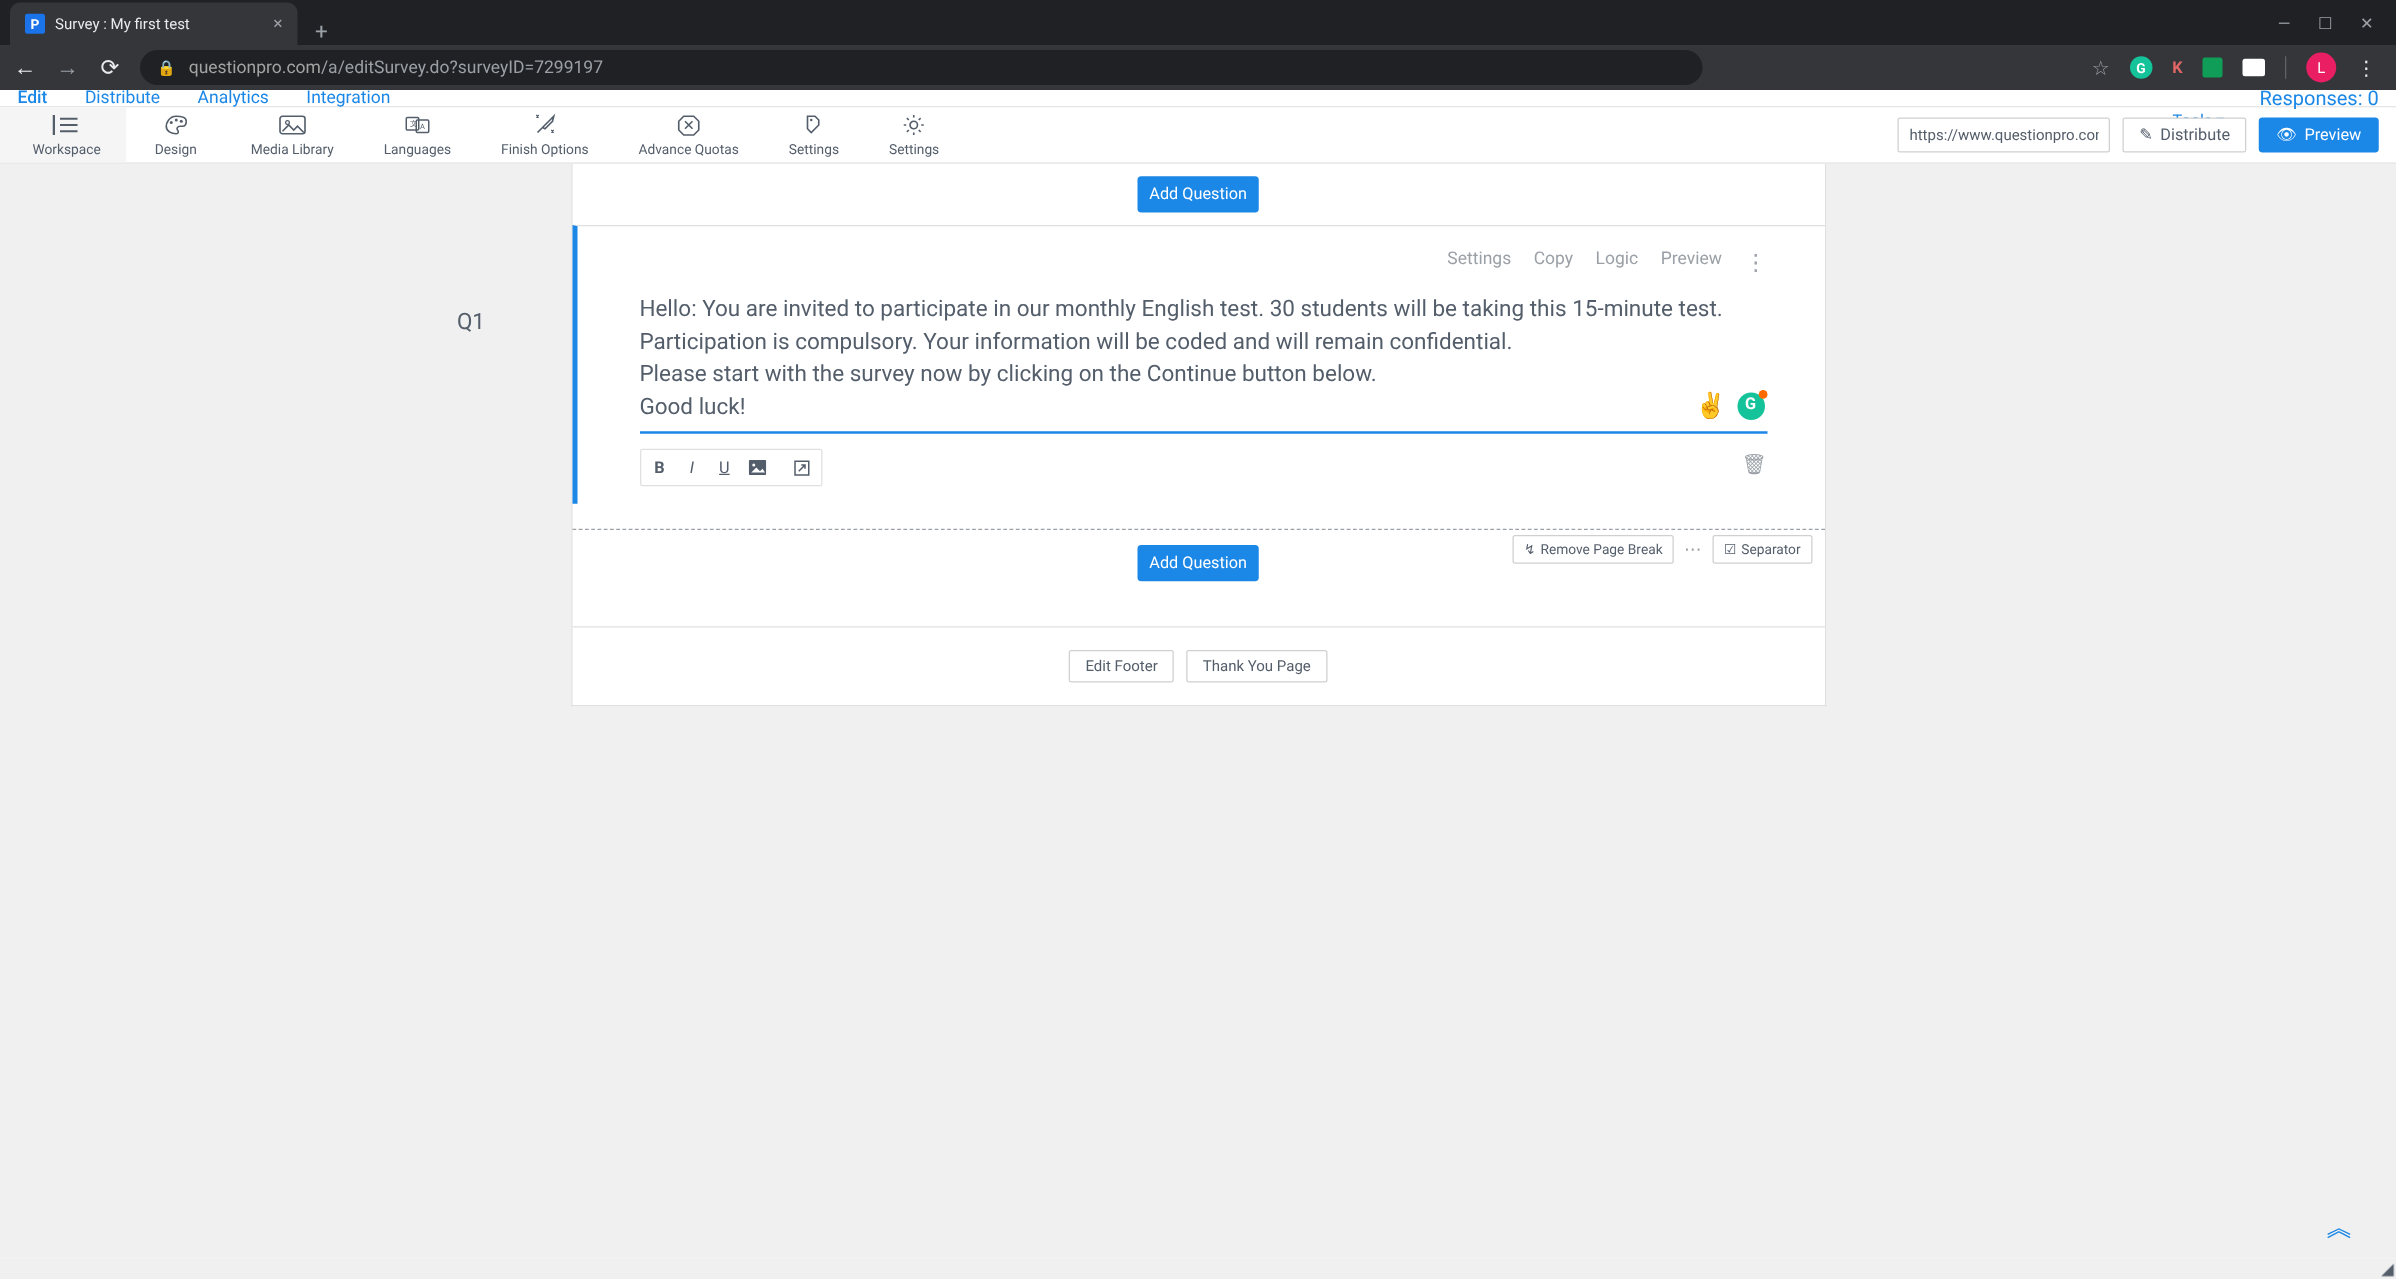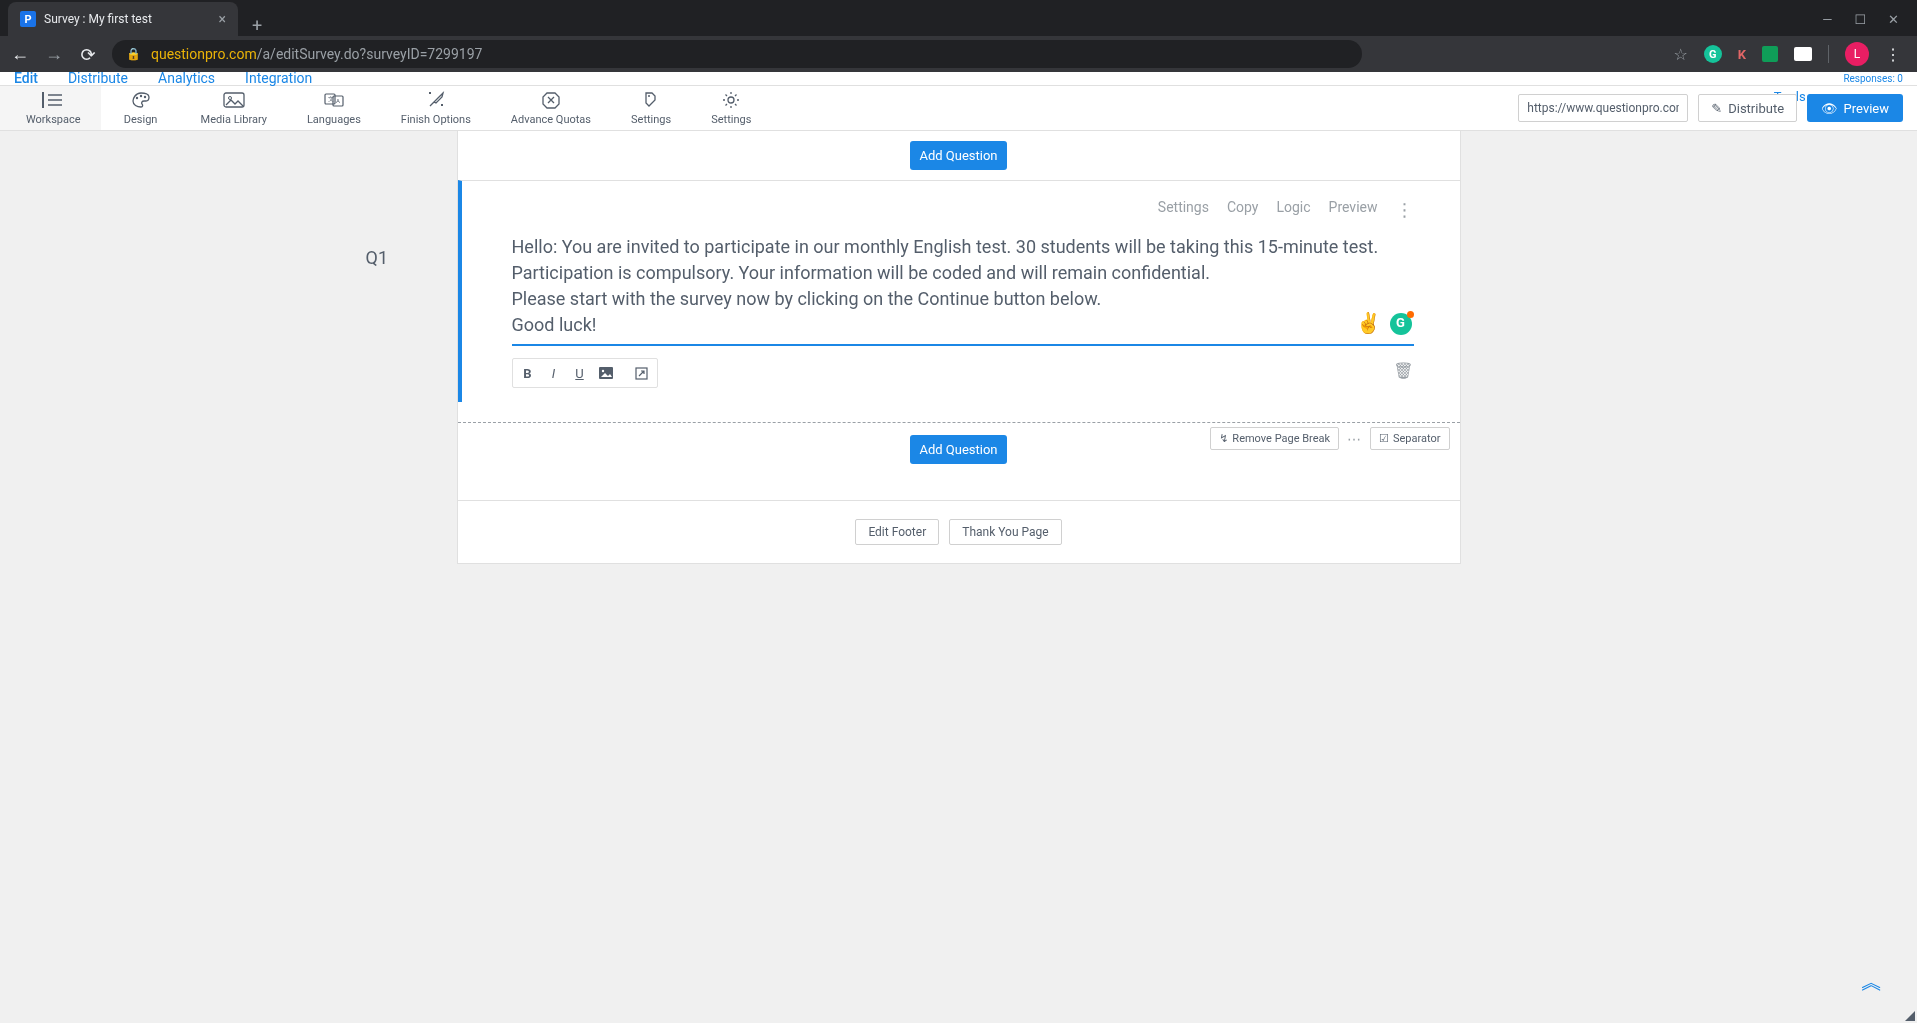--- a/index.html
+++ b/index.html
@@ -15,41 +15,41 @@
 .new-tab { color: #9aa0a6; padding: 0 14px; font-size: 18px; cursor: pointer; }
 .window-controls { margin-left: auto; display: flex; gap: 22px; padding-right: 18px; color:#9aa0a6; align-items:center; height:34px;}
 .window-controls span { cursor:pointer; font-size:13px;}
 
 .addr-bar { height: 36px; background: #35363a; display: flex; align-items: center; padding: 0 10px; gap: 14px; }
 .nav-btn { color: #9aa0a6; cursor: pointer; font-size: 18px; width:20px; text-align:center;}
 .nav-btn.active { color: #e8eaed; }
 .url-box { flex: 1; background: #202124; border-radius: 14px; height: 28px; display: flex; align-items: center; padding: 0 14px; gap: 10px; max-width: 1250px;}
 .lock-icon { color: #9aa0a6; font-size: 12px; }
 .url-text { color: #9aa0a6; font-size: 14px; }
-.url-text .domain { color: #eab308; }
+.url-text .domain { color: #a3a3a3; }
 .addr-right { display: flex; align-items: center; gap: 16px; margin-left: auto; padding-right:6px;}
 .star-icon { color: #9aa0a6; font-size: 16px; cursor:pointer;}
 .ext-icon { width: 18px; height: 18px; border-radius: 50%; display:inline-flex; align-items:center; justify-content:center; font-size:11px; font-weight:bold; cursor:pointer;}
 .ext-g { background: #15c39a; color:#fff;}
 .ext-k { color: #e06666; font-size:13px; font-weight:bold;}
 .ext-sq { width:16px; height:16px; background:#0f9d58; border-radius:2px;}
 .ext-mail { width:18px; height:14px; background:#fff; border-radius:2px; position:relative;}
 .divider-v { width:1px; height:18px; background:#5f6368;}
 .profile-badge { width:24px; height:24px; border-radius:50%; background:#e91e63; color:#fff; display:flex; align-items:center; justify-content:center; font-size:12px; cursor:pointer;}
 .kebab { color:#e8eaed; font-size:16px; cursor:pointer;}
 
 
 .app { background: #fff; }
 .top-nav { height: 14px; border-bottom: 1px solid #e0e0e0; display: flex; align-items: center; padding: 0 14px; }
 .top-nav-left { display: flex; gap: 30px; }
 .top-nav-item { color: #1b87e6; font-size: 14px; cursor: pointer; padding: 4px 0;}
 .top-nav-item.active { border-bottom: 2px solid #1b87e6; font-weight:500;}
 .top-nav-right { margin-left: auto; display: flex; gap: 28px; align-items:center;}
 .tools-link { color: #1b87e6; font-size: 13px; cursor:pointer;margin-top:36px;}
-.responses { color: #1b87e6; font-size: 10px;}
+.responses { color: #1b87e6; font-size: 16px;}
 
 
 .toolbar { height: 45px; background: #fff; border-bottom: 1px solid #e0e0e0; display: flex; align-items: stretch; }
 .tool-item { display: flex; flex-direction: column; align-items: center; justify-content: center; padding: 0 20px; gap: 3px; cursor: pointer; color: #545e6b; min-width:80px;}
 .tool-item.active { background: #f5f5f5; padding-left: 26px; }
 .tool-icon { font-size: 18px; color: #545e6b; height:20px; display:flex; align-items:center;}
 .tool-label { font-size: 11px; color: #545e6b; }
 .toolbar-right { margin-left: auto; display: flex; align-items: center; gap: 10px; padding-right: 14px;}
 .url-input { border: 1px solid #d0d0d0; height: 28px; width: 170px; padding: 0 8px; font-size: 12px; color:#545e6b; border-radius:2px;}
 .customize-btn { border: 1px solid #d0d0d0; height: 28px; padding: 0 12px; background: #fff; color: #545e6b; font-size: 13px; cursor: pointer; border-radius:2px; display:flex; align-items:center; gap:6px;}

